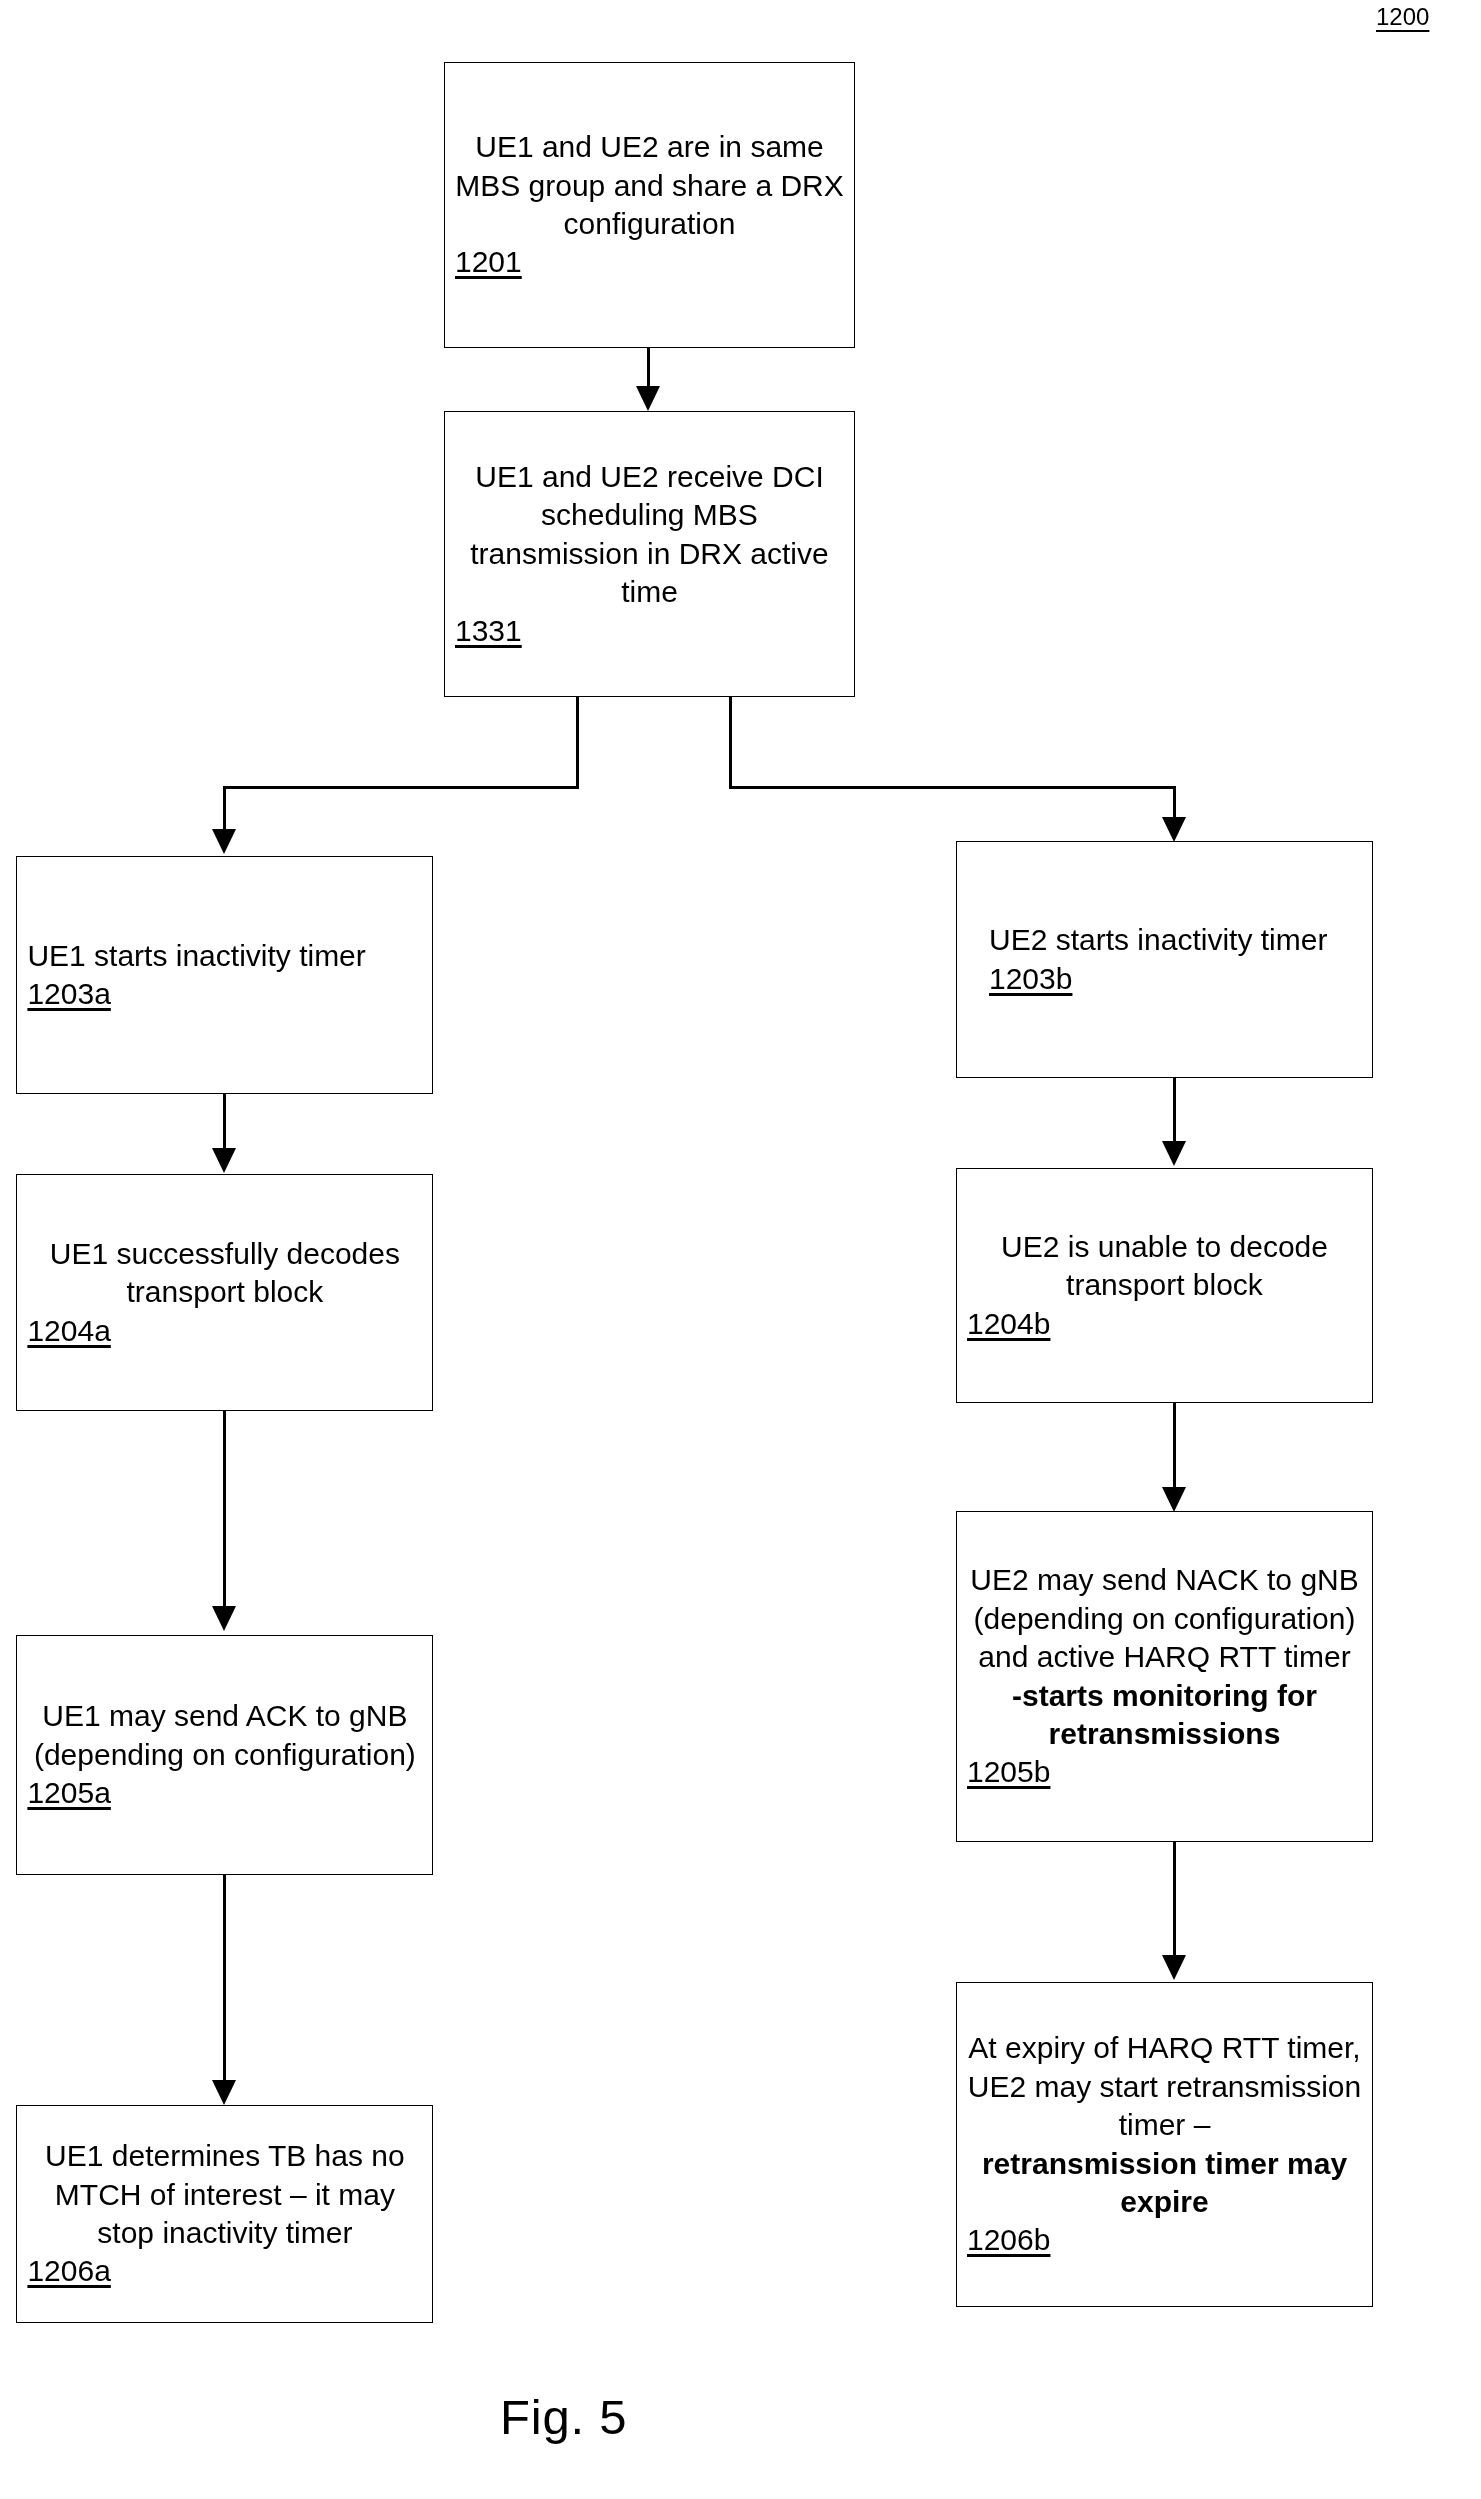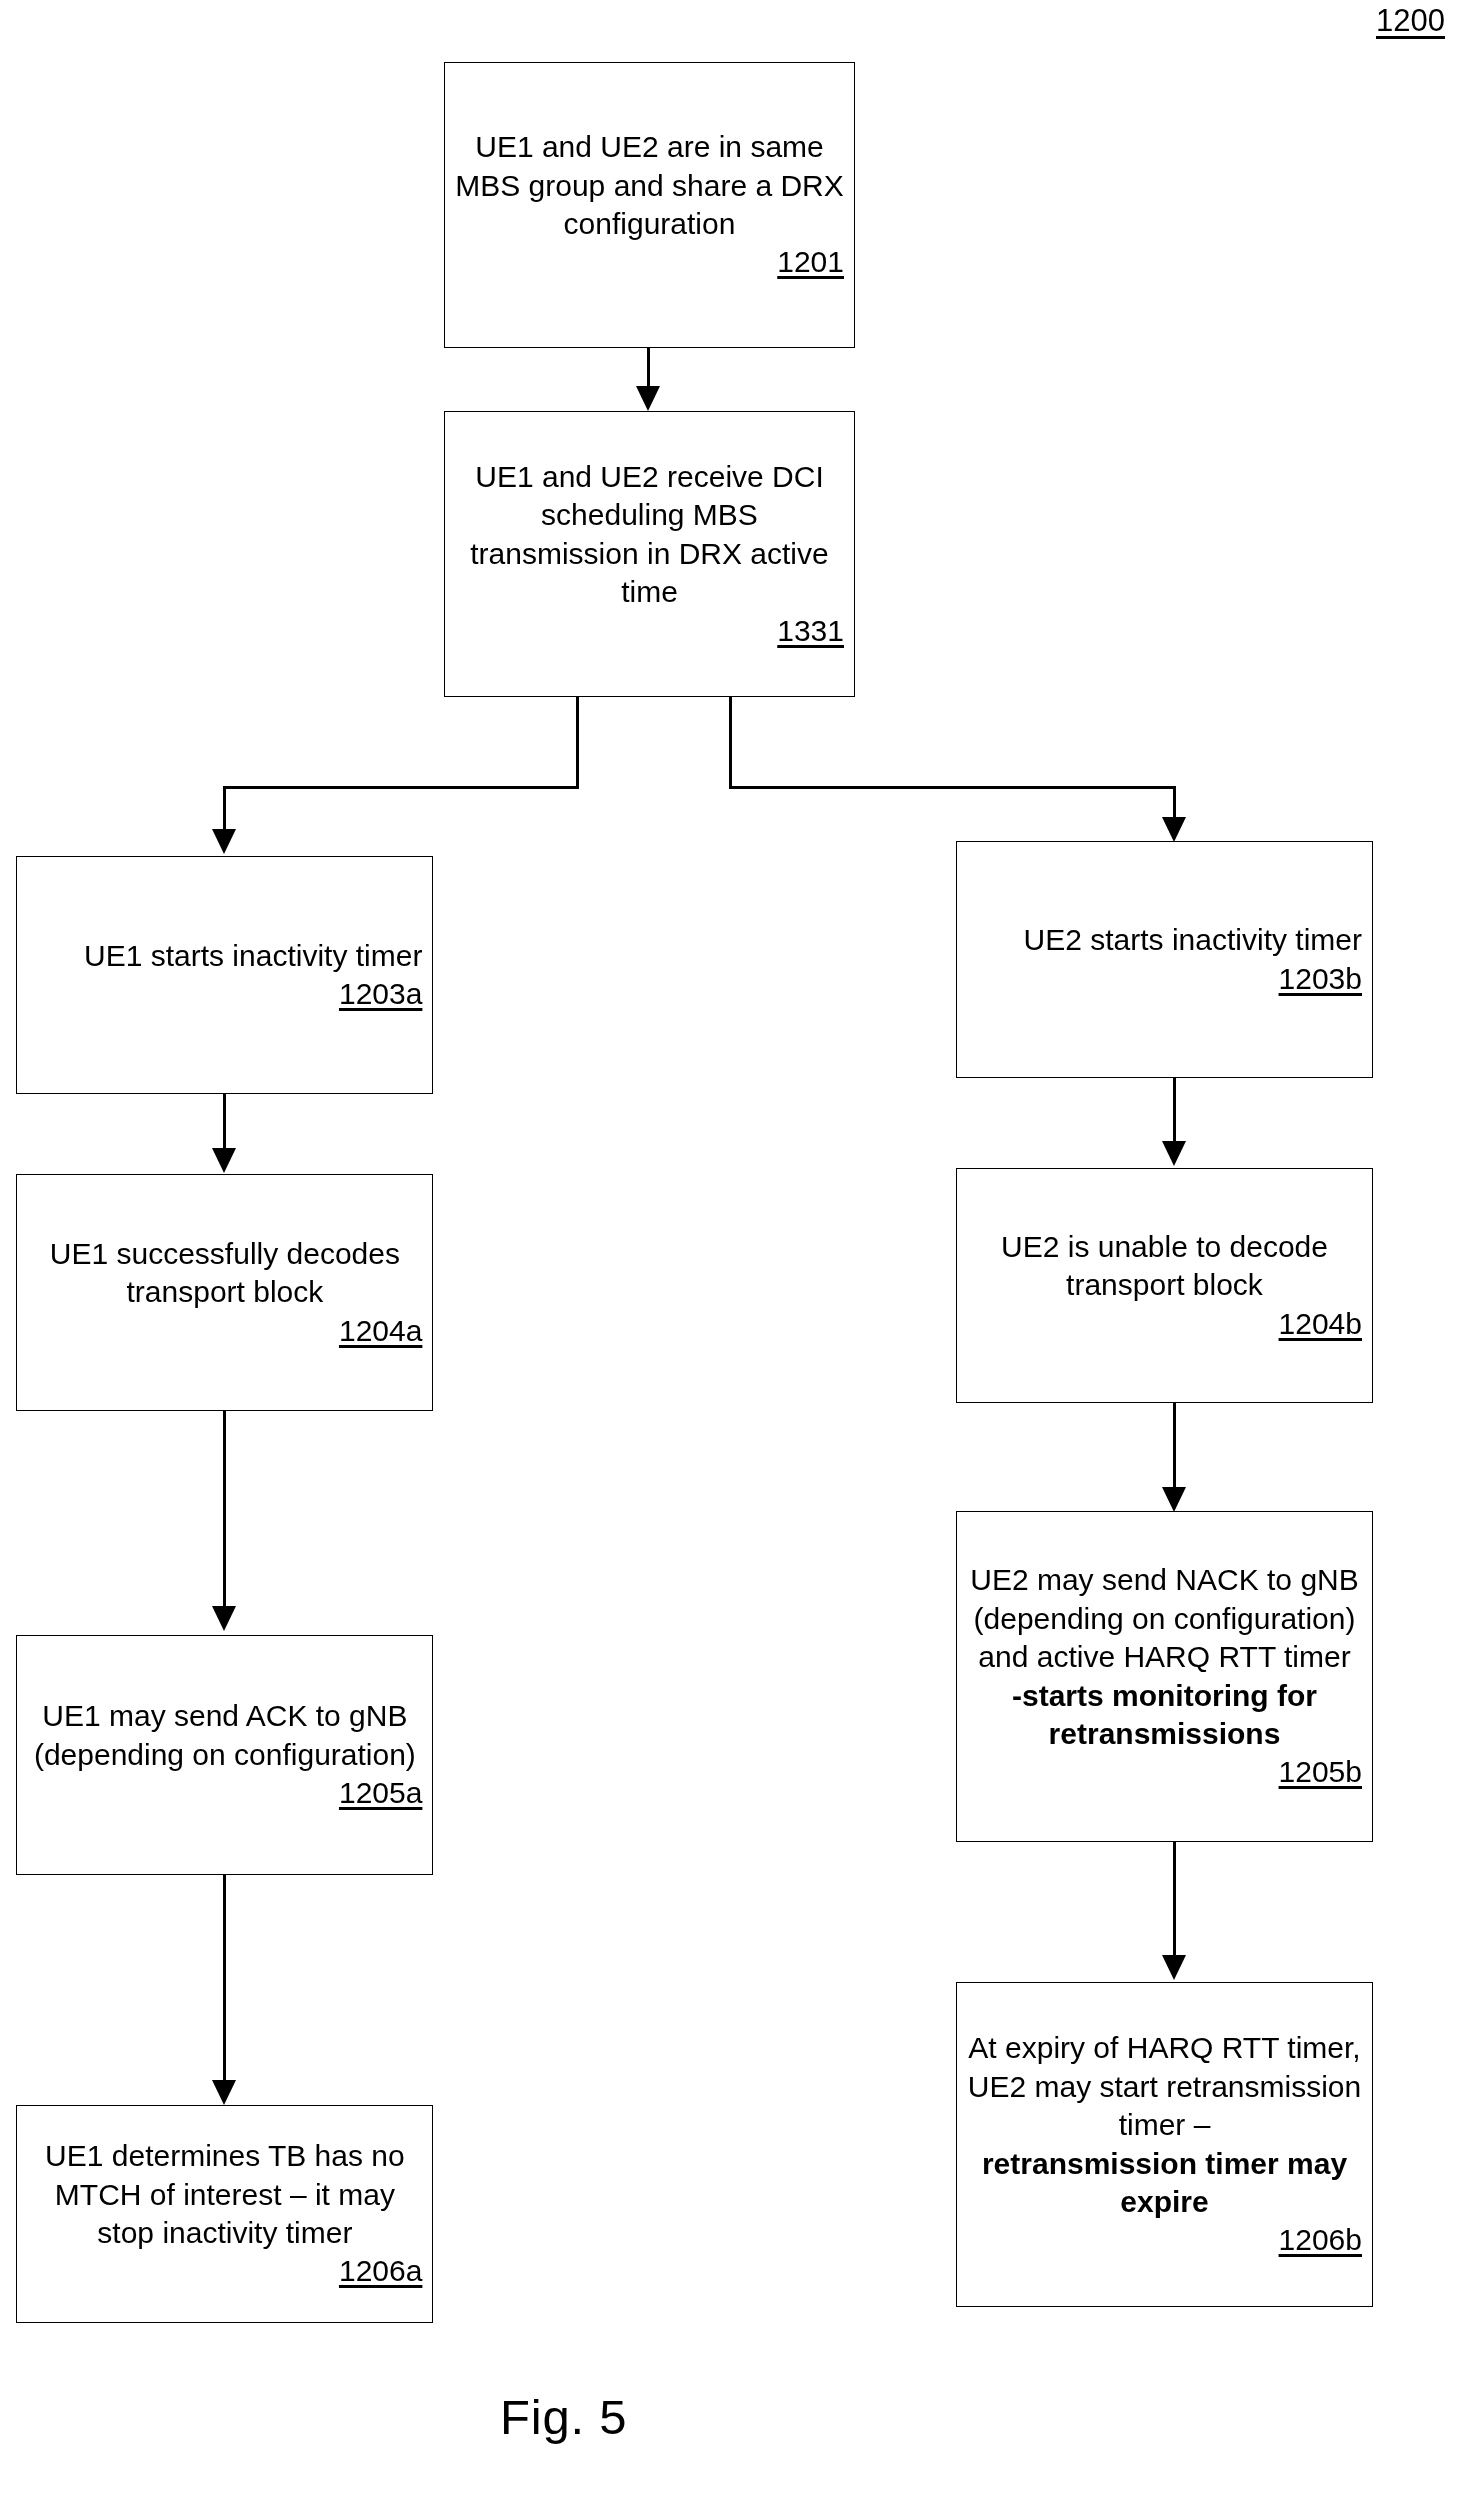--- a/index.html
+++ b/index.html
@@ -11,34 +11,34 @@
     position: relative;
     width: 1482px;
     height: 2500px;
     background: #ffffff;
     font-family: "Liberation Sans", sans-serif;
     color: #000000;
     overflow: hidden;
   }
   .fignum {
     position: absolute;
-    font-size: 31px;
+    font-size: 24px;
     line-height: 1;
     text-decoration: underline;
     text-underline-offset: 5px;
     white-space: nowrap;
   }
   .box {
     position: absolute;
     box-sizing: border-box;
     border: 1.6px solid #000000;
     background: #ffffff;
     display: flex;
     flex-direction: column;
-    align-items: flex-end;
+    align-items: flex-start;
     justify-content: center;
     text-align: center;
     font-size: 30px;
     line-height: 1.28;
     padding: 3.3px 10px;
   }
   .box .body { display: block; }
   .box .ref {
     display: block;
     text-decoration: underline;

